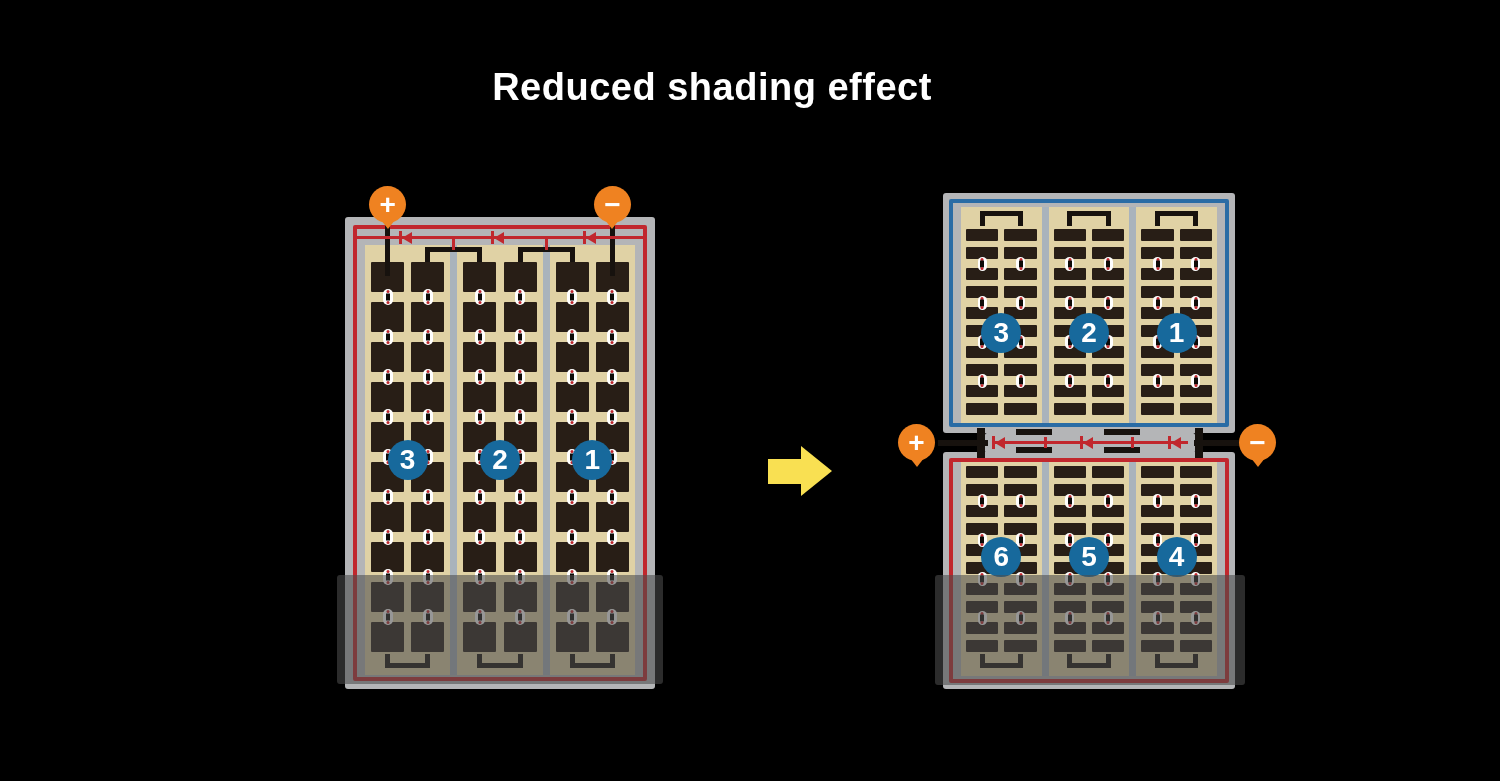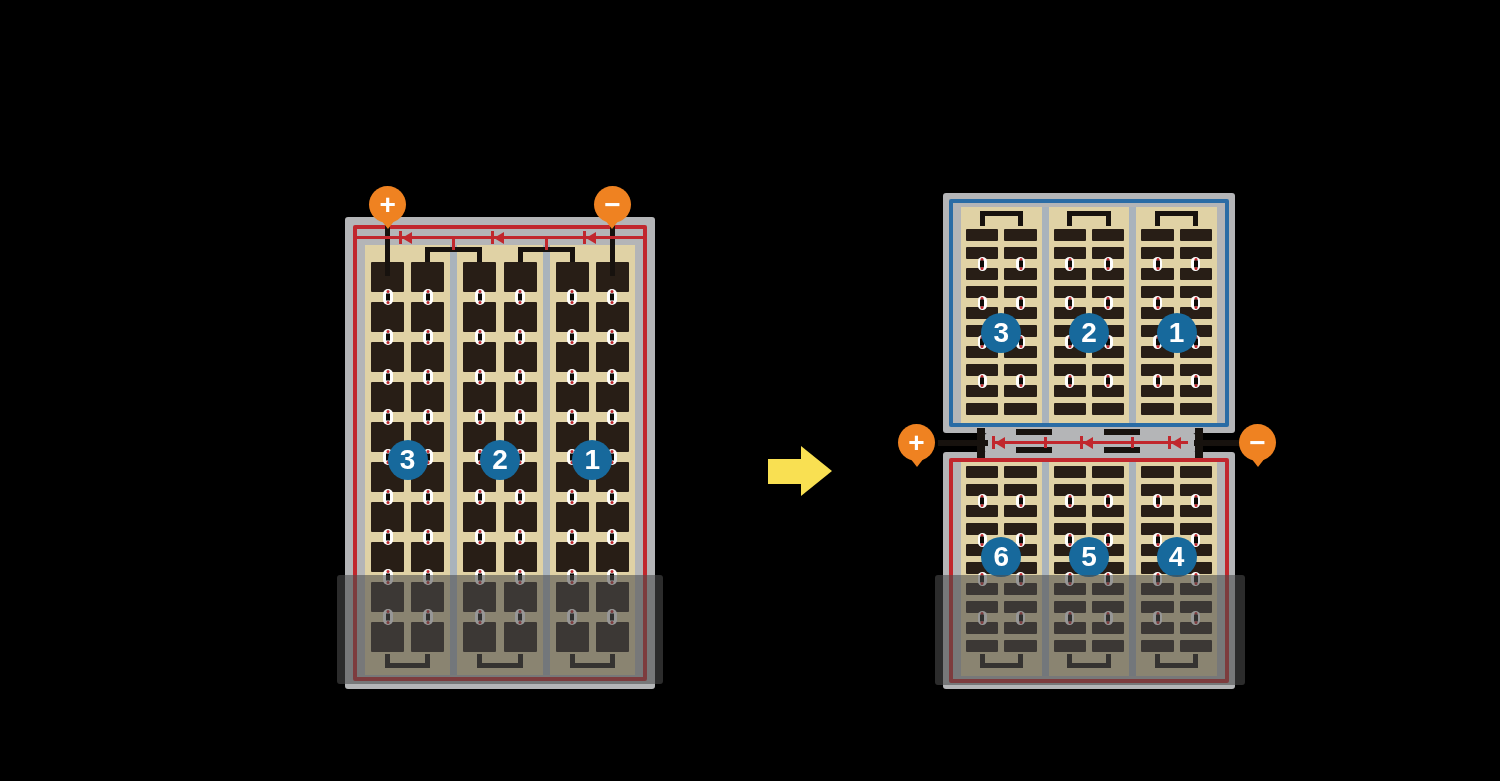--- a/index.html
+++ b/index.html
@@ -32,20 +32,21 @@
   .shade{position:absolute;background:rgba(75,75,75,.58);border-radius:3px;z-index:8}
   .arrow-shaft{position:absolute;background:#f9e052}
   .arrow-head{position:absolute;width:0;height:0;border-top:25px solid transparent;
         border-bottom:25px solid transparent;border-left:31px solid #f9e052}
 </style>
 </head>
 <body>
 
 <div class="canvas">
 
+  <div class="title">Reduced shading effect</div>
 
   <div class="frame" id="left-module" style="left:345px;top:217px;width:310px;height:472px">
     <div class="borderline" style="left:8px;top:8px;width:294px;height:456px;border:4px solid #c1272d"></div>
   <div class="tan" style="left: 20px; top: 28px; width: 270px; height: 430px;">
         <div class="divider" style="left: 85.3333px; top: 0px; width: 7px; height: 430px;"></div>
         <div class="divider" style="left: 177.667px; top: 0px; width: 7px; height: 430px;"></div>
         <div class="cell" style="left: 6px; top: 17px; width: 33.1667px; height: 30px;"></div>
         <div class="cell" style="left: 46.1667px; top: 17px; width: 33.1667px; height: 30px;"></div>
         <div class="cell" style="left: 6px; top: 57px; width: 33.1667px; height: 30px;"></div>
         <div class="cell" style="left: 46.1667px; top: 57px; width: 33.1667px; height: 30px;"></div>

